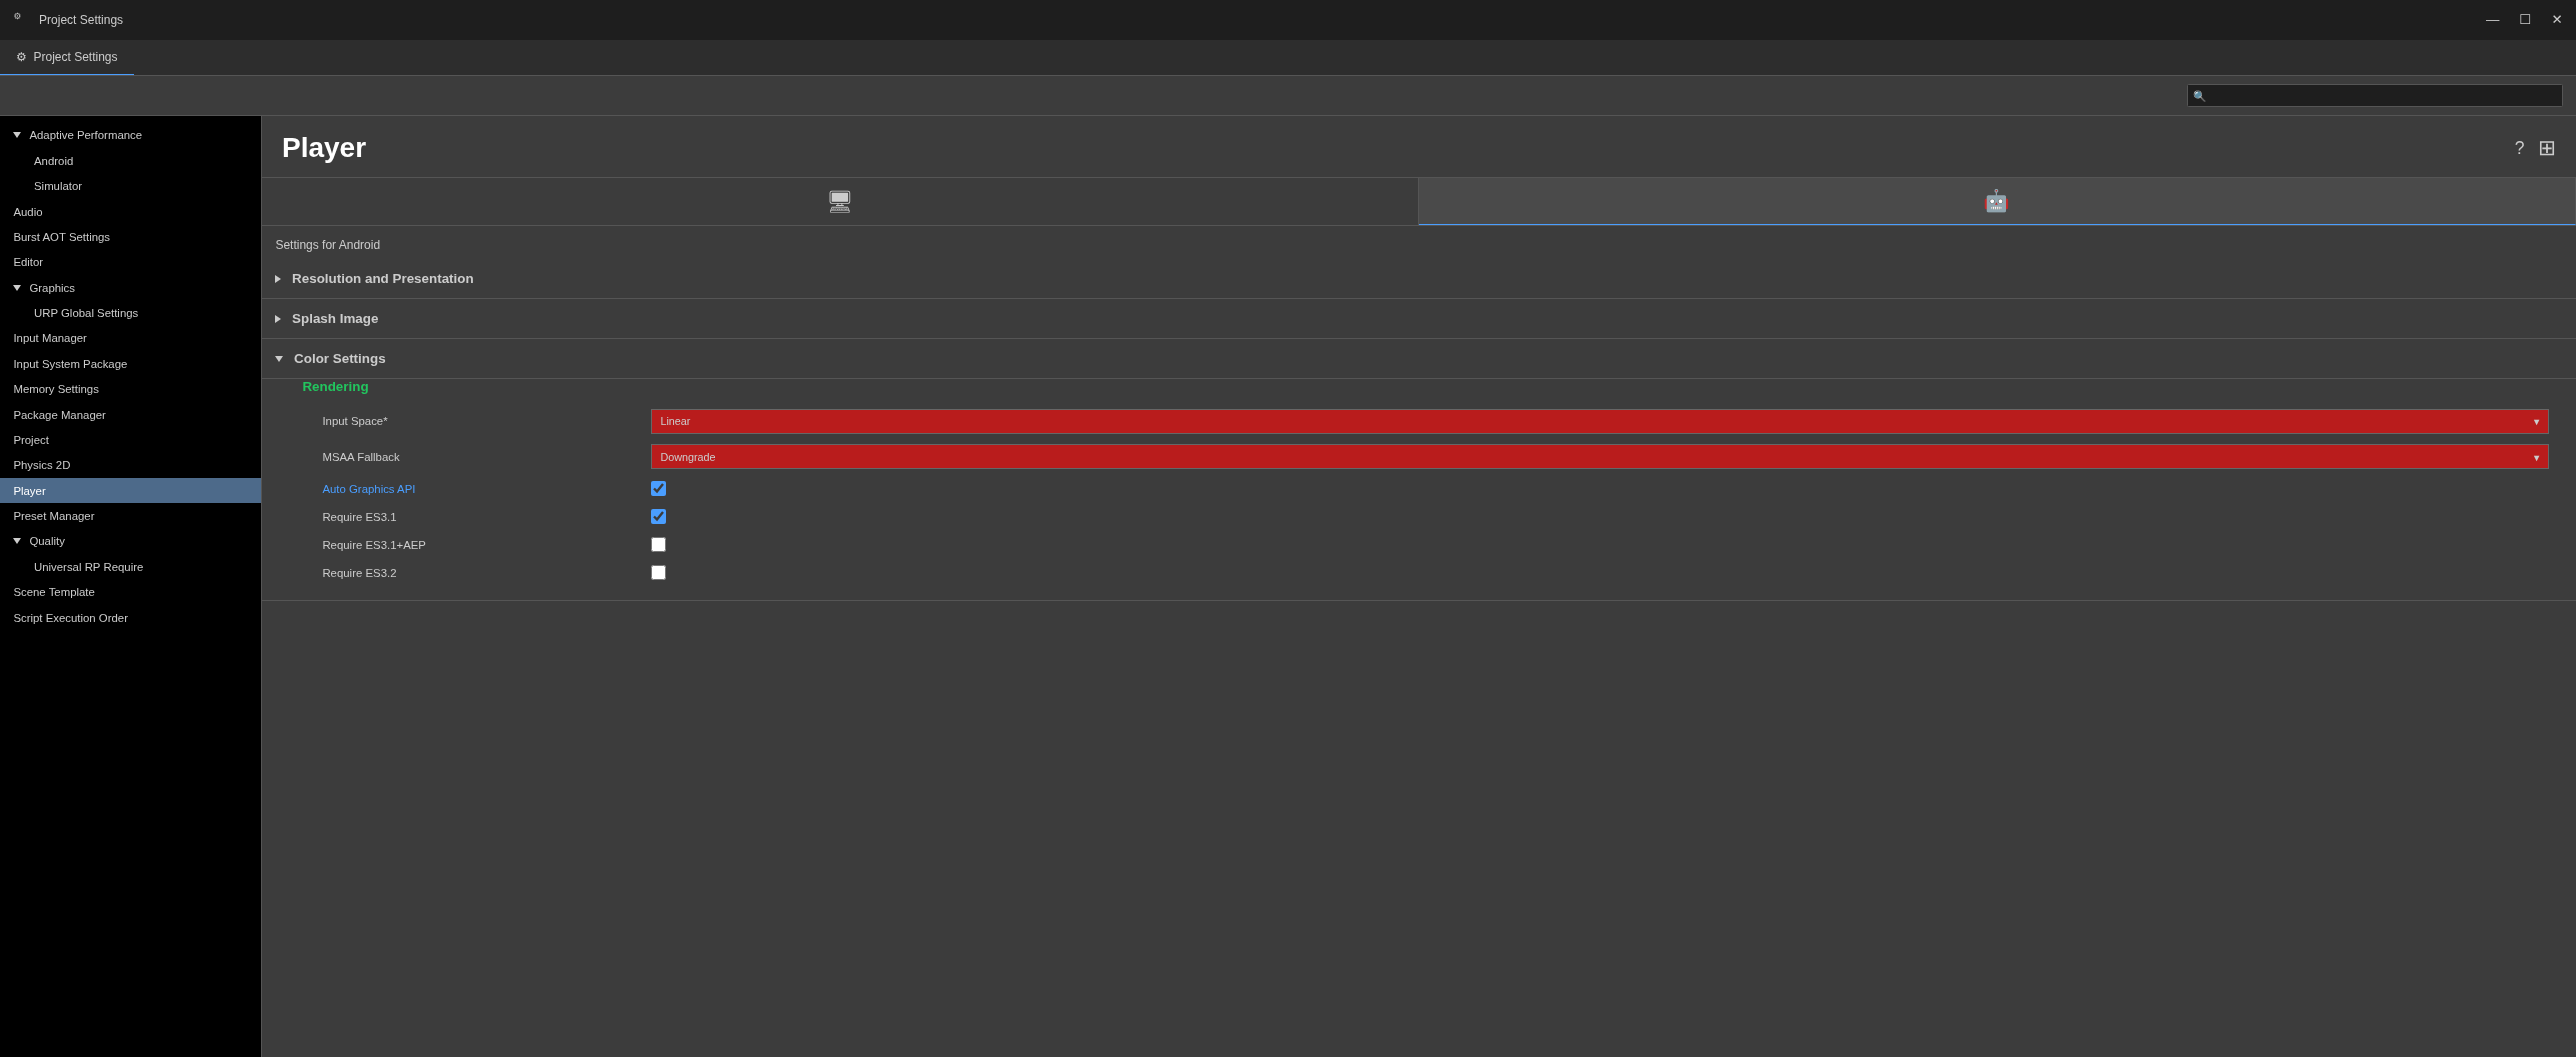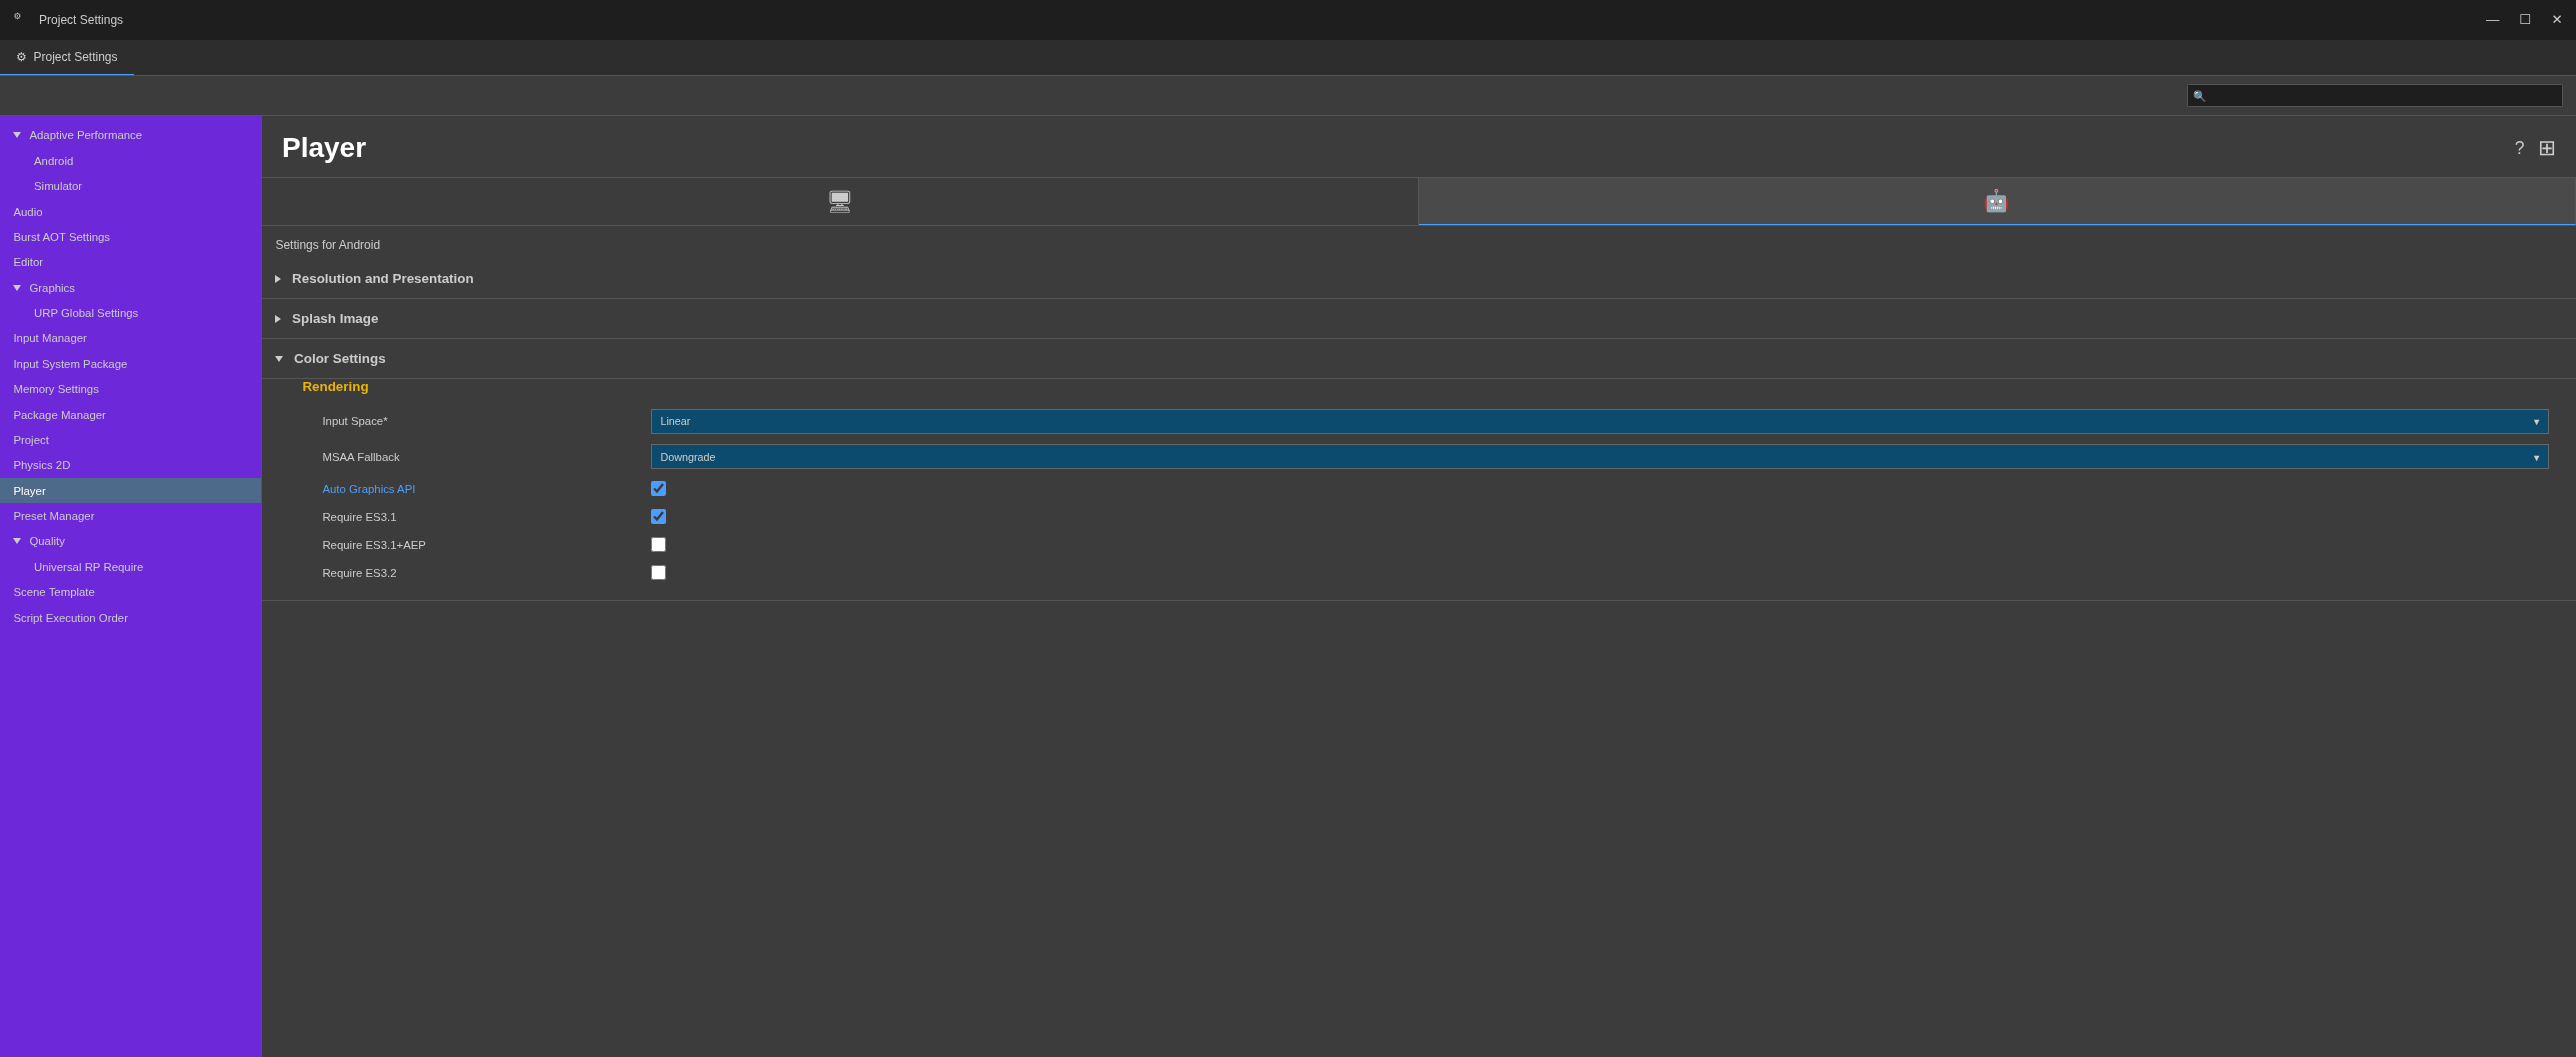--- a/index.html
+++ b/index.html
@@ -108,21 +108,21 @@
     
     .main-layout {
       display: flex;
       height: calc(1057px - 40px - 36px - 40px);
     }
 
     
     .sidebar {
       width: 262px;
       min-width: 262px;
-      background: #6d28d9;
+      background: #000000;
       overflow-y: auto;
       border-right: 0.7px solid #555;
       padding: 6.7px 0;
     }
     .sidebar-item {
       padding: 6.7px 13.4px;
       cursor: pointer;
       font-size: 11.4px;
       color: #cccccc;
       display: flex;
@@ -235,21 +235,21 @@
     .settings-for-label {
       padding: 12px 13.4px 6.7px 13.4px;
       font-size: 12px;
       color: #cccccc;
     }
 
     
     .rendering-label {
       font-size: 13.4px;
       font-weight: bold;
-      color: #eab308;
+      color: #22c55e;
       margin-bottom: 9.4px;
       padding-left: 13.4px;
     }
 
     .setting-row {
       display: flex;
       align-items: center;
       padding: 5.4px 13.4px;
       min-height: 28px;
     }
@@ -261,21 +261,21 @@
     }
     .setting-label.link {
       color: #4a9eff;
       cursor: pointer;
     }
     .setting-value {
       flex: 1;
     }
     .dropdown-select {
       width: 100%;
-      background: #0c4a6e;
+      background: #b91c1c;
       border: 0.7px solid #666;
       color: #cccccc;
       padding: 5.4px 8px;
       font-size: 10.8px;
       appearance: none;
       -webkit-appearance: none;
       cursor: pointer;
       outline: none;
       position: relative;
     }

